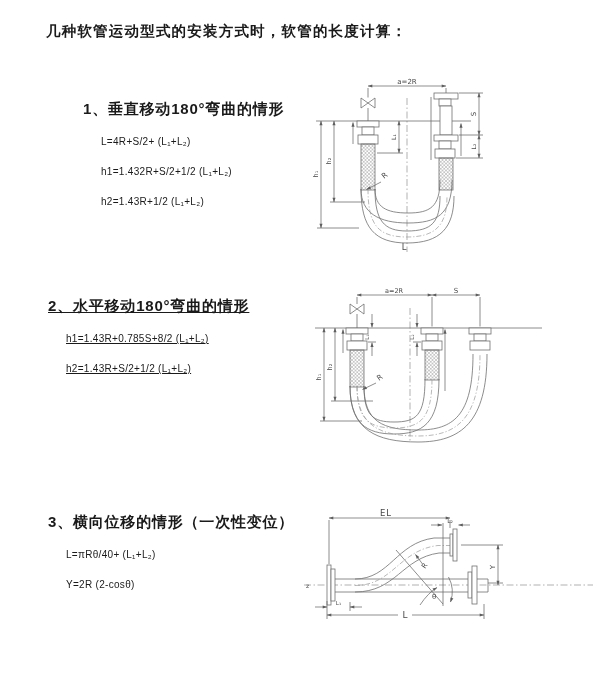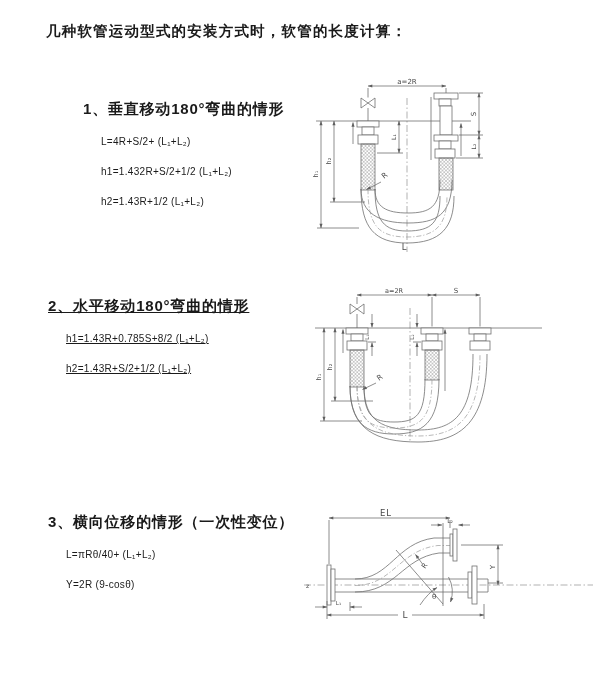--- a/index.html
+++ b/index.html
@@ -40,21 +40,21 @@
 
 <div class="section" style="top:297px;text-decoration:underline;">
   <div class="heading">2、水平移动180°弯曲的情形</div>
   <div class="formula">h1=1.43R+0.785S+8/2 (L₁+L₂)</div>
   <div class="formula">h2=1.43R+S/2+1/2 (L₁+L₂)</div>
 </div>
 
 <div class="section" style="top:513px;">
   <div class="heading">3、横向位移的情形（一次性变位）</div>
   <div class="formula">L=πRθ/40+ (L₁+L₂)</div>
-  <div class="formula">Y=2R (9-cosθ)</div>
+  <div class="formula">Y=2R (2-cosθ)</div>
 </div>
 
 <svg class="diagram" style="left:313px; top:76px;" width="285" height="180" viewBox="0 0 285 180">
   <defs>
     <marker id="ar1" viewBox="0 0 10 10" refX="9.5" refY="5" markerWidth="9" markerHeight="6.5" orient="auto-start-reverse">
       <path d="M0,1.6 L10,5 L0,8.4 Z" fill="#5e5e5e"></path>
     </marker>
     <pattern id="ht1" width="3.5" height="3.5" patternUnits="userSpaceOnUse">
       <path d="M0,3.5 L3.5,0 M0,0 L3.5,3.5" stroke="#8d8d8d" stroke-width="0.45"></path>
     </pattern>

